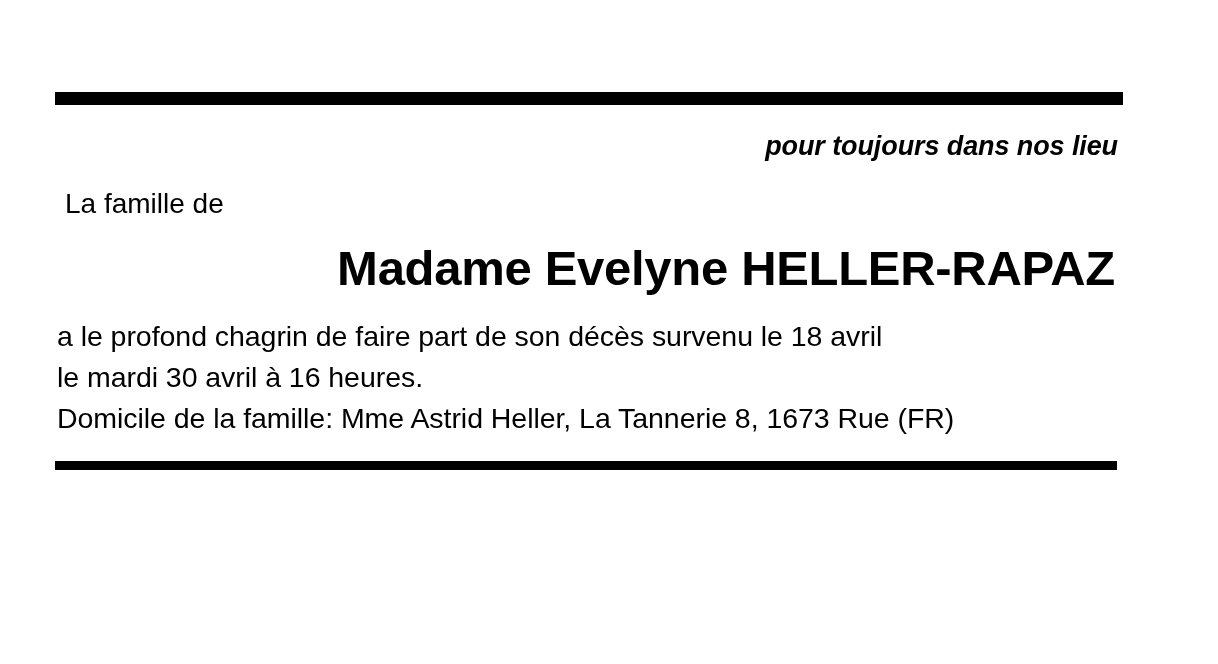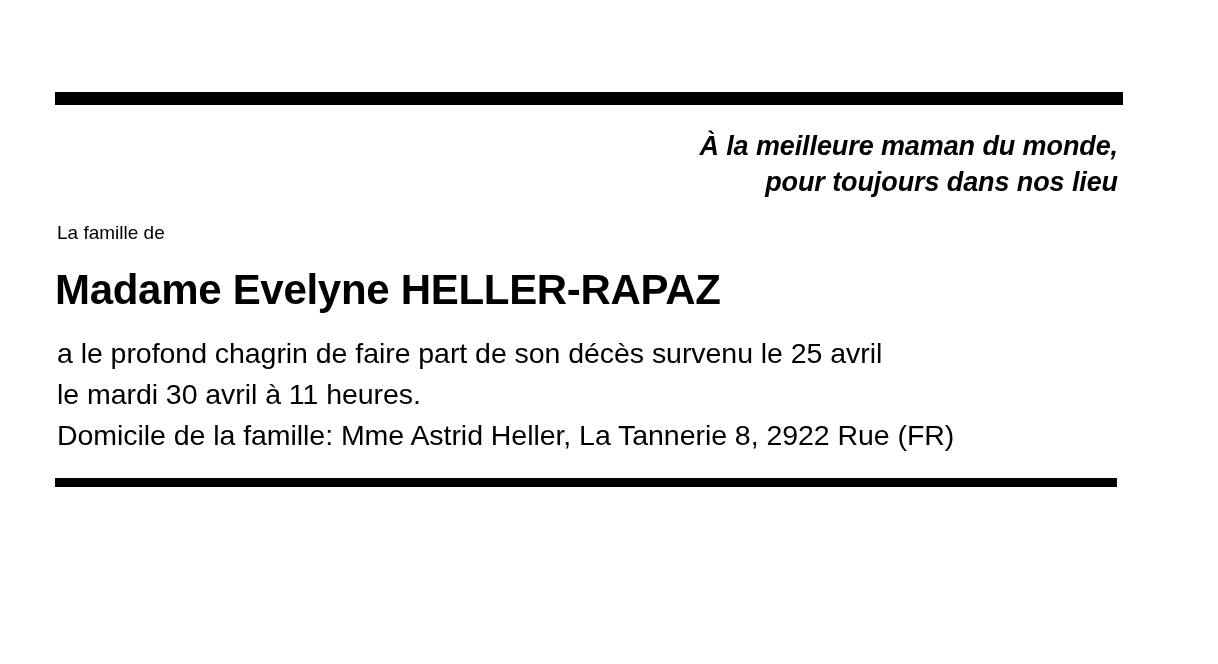--- a/index.html
+++ b/index.html
@@ -40,30 +40,31 @@
     font-style: italic;
     font-weight: bold;
     font-size: 27px;
     line-height: 1.32;
     padding-top: 24px;
     padding-right: 5px;
     letter-spacing: -0.1px;
   }
 
   .family-intro {
-    font-size: 19px;
+    font-size: 28px;
     line-height: 1.2;
     padding-top: 22px;
     padding-left: 2px;
+    margin-left: 8px;
   }
 
   .deceased-name {
-    text-align: left;
+    text-align: right;
     font-weight: bold;
-    font-size: 42px;
+    font-size: 49px;
     line-height: 1.1;
     padding-top: 22px;
     padding-right: 8px;
     letter-spacing: -0.3px;
     white-space: nowrap;
   }
 
   .body-lines {
     padding-top: 20px;
     padding-left: 2px;
@@ -78,29 +79,28 @@
   }
 </style>
 </head>
 <body>
 
 <div class="notice">
 
   <div class="rule-top"></div>
 
   <div class="epitaph">
-    <div>À la meilleure maman du monde,</div>
     <div>pour toujours dans nos lieu</div>
   </div>
 
   <div class="family-intro">La famille de</div>
 
   <div class="deceased-name">Madame Evelyne HELLER-RAPAZ</div>
 
   <div class="body-lines">
-    <p>a le profond chagrin de faire part de son décès survenu le 25 avril</p>
-    <p>le mardi 30 avril à 11 heures.</p>
-    <p>Domicile de la famille: Mme Astrid Heller, La Tannerie 8, 2922 Rue (FR)</p>
+    <p>a le profond chagrin de faire part de son décès survenu le 18 avril</p>
+    <p>le mardi 30 avril à 16 heures.</p>
+    <p>Domicile de la famille: Mme Astrid Heller, La Tannerie 8, 1673 Rue (FR)</p>
   </div>
 
   <div class="rule-bottom"></div>
 
 </div>
 
 </body></html>

